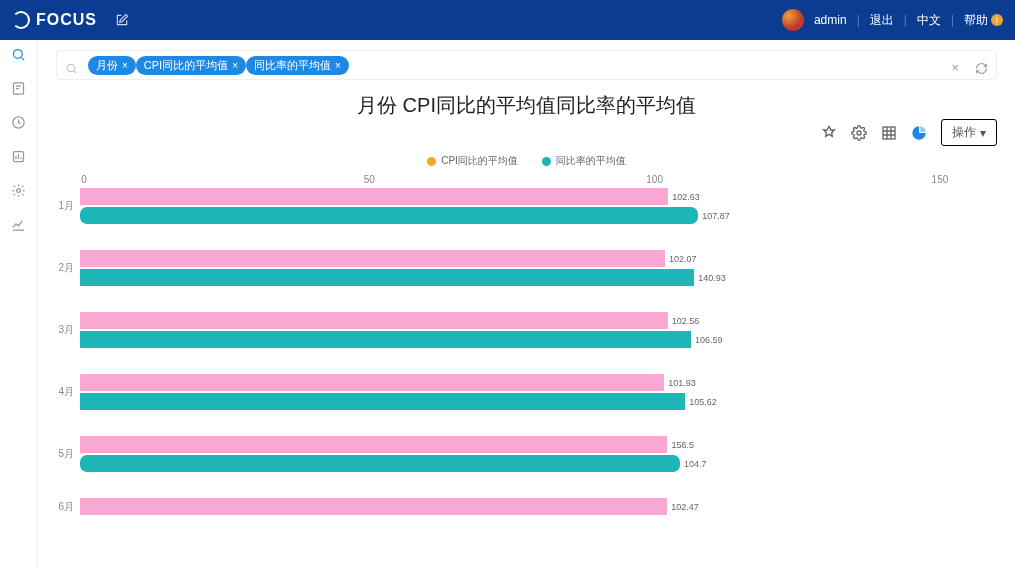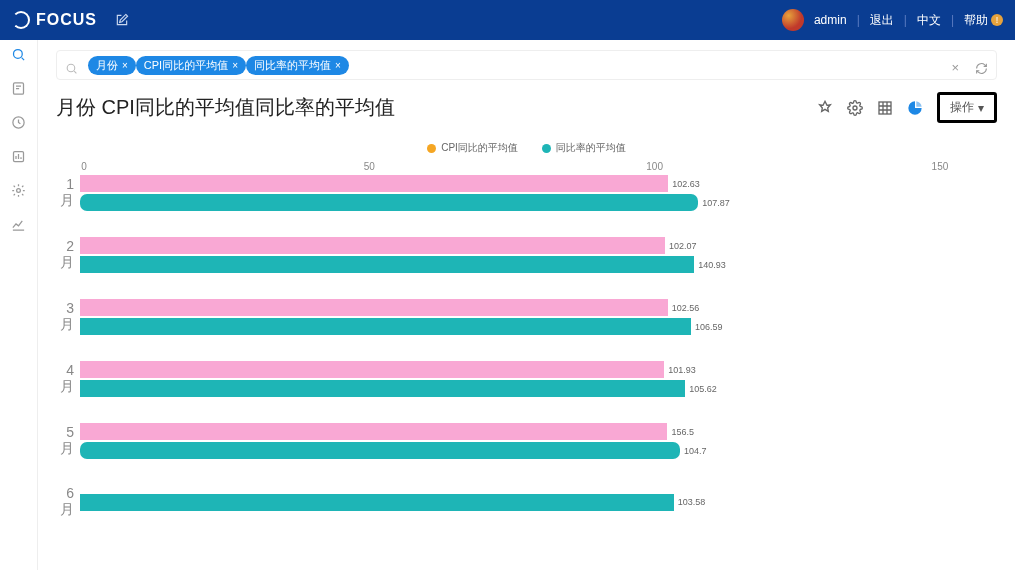--- a/index.html
+++ b/index.html
@@ -26,36 +26,36 @@
 
 
 .chips-row { display: flex; align-items: flex-end; gap: 6px; border: 1px solid #eee; border-radius: 4px; padding: 4px 8px; margin-bottom: 12px; }
 .chips-row .search-ic { color: #bbb; margin-right: 4px; }
 .chip { background: #1e88e5; color: #fff; font-size: 11px; padding: 2px 8px; border-radius: 10px; display: inline-flex; align-items: center; gap: 4px; }
 .chip .x { cursor: pointer; font-size: 10px; }
 .chips-spacer { flex: 1; }
 .chips-action { color: #999; cursor: pointer; font-size: 13px; margin-left: 10px; }
 
 
-.title-row { display: flex; align-items: center; margin-bottom: 18px; }
+.title-row { display: flex; align-items: center; margin-bottom: 8px; flex-direction: column; }
 .title { font-size: 20px; font-weight: 500; color: #222; }
 .toolbar { margin-left: auto; display: flex; align-items: center; gap: 14px; }
 .tool-ic { color: #666; cursor: pointer; }
 .tool-ic.accent { color: #1e88e5; }
-.op-btn { border: 3px solid #000000; border-radius: 3px; padding: 4px 10px; font-size: 12px; color: #555; cursor: pointer; display: flex; align-items: center; gap: 4px; }
+.op-btn { border: 1px solid #000000; border-radius: 3px; padding: 4px 10px; font-size: 12px; color: #555; cursor: pointer; display: flex; align-items: center; gap: 4px; }
 
 
 .chart-wrap { position: relative; }
 .legend { display: flex; justify-content: center; gap: 24px; font-size: 10px; color: #666; margin-bottom: 6px; }
 .legend-item { display: flex; align-items: center; gap: 5px; }
 .swatch { width: 9px; height: 9px; border-radius: 50%; }
 .axis-row { display: flex; font-size: 10px; color: #888; margin-left: 28px; position: relative; height: 14px; }
 .axis-tick { position: absolute; transform: translateX(-50%); }
 .row-group { display: flex; align-items: center; margin-bottom: 26px; }
-.row-label { width: 24px; text-align: right; font-size: 14px; color: #888; padding-right: 6px; }
+.row-label { width: 24px; text-align: right; font-size: 10px; color: #888; padding-right: 6px; }
 .bars { flex: 1; display: flex; flex-direction: column; gap: 2px; }
 .bar-line { position: relative; height: 17px; }
 .bar { height: 100%; position: relative; }
 .bar.orange { background: #f9a8d4; }
 .bar.teal { background: #1eb5b6; }
 .val { position: absolute; left: calc(100% + 4px); top: 50%; transform: translateY(-50%); font-size: 9px; color: #666; white-space: nowrap; }
 
 svg { display: block; }
 </style>
 </head>
@@ -280,22 +280,22 @@
               <div class="bar teal" style="width: 65.4375%; border-radius: 7px;">
                 <span class="val">104.7</span>
               </div>
             </div>
           </div>
         </div>
         <div class="row-group">
           <div class="row-label">6月</div>
           <div class="bars">
             <div class="bar-line">
-              <div class="bar teal" style="width: 64.7375%;">
-                <span class="val">103.58</span>
+              <div class="bar orange" style="width: 64.0438%;">
+                <span class="val">102.47</span>
               </div>
             </div>
           </div>
         </div>
       </div>
   </div>
 
 </div>
 
 </body></html>

